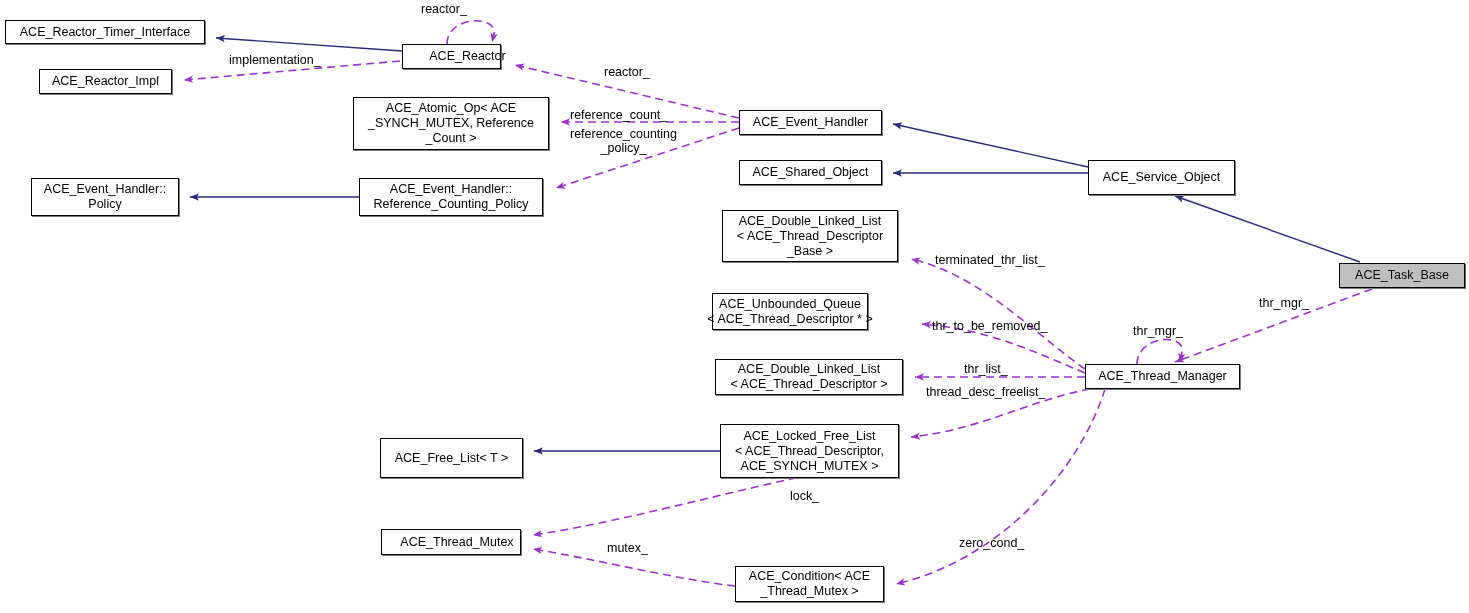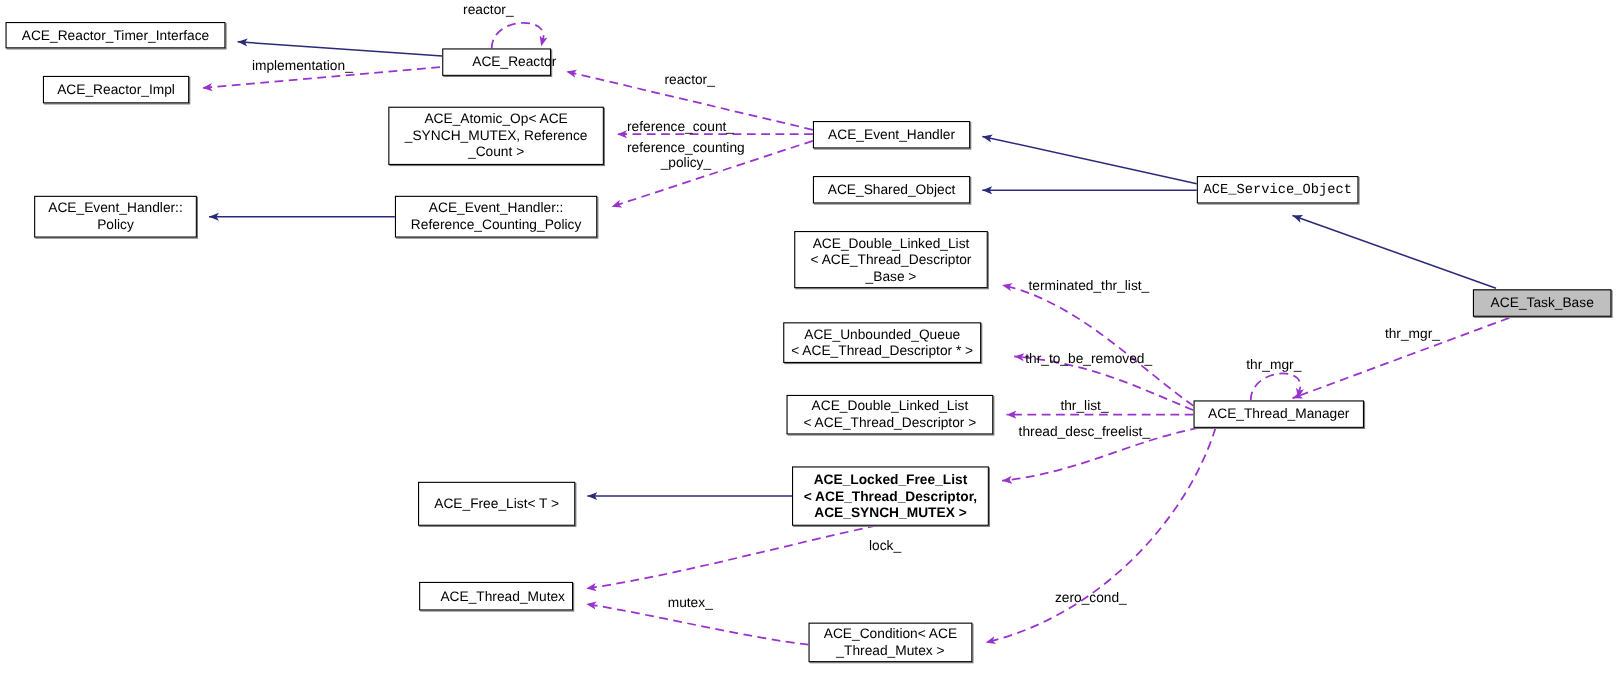--- a/index.html
+++ b/index.html
@@ -109,37 +109,37 @@
   <div class="uml-node" style="left:31px;top:178px;width:148px;height:38px;">ACE_Event_Handler::
 Policy</div>
 
   <div class="uml-node" style="left:359px;top:178px;width:184px;height:38px;">ACE_Event_Handler::
 Reference_Counting_Policy</div>
 
   <div class="uml-node" style="left:739px;top:110px;width:143px;height:25px;">ACE_Event_Handler</div>
 
   <div class="uml-node" style="left:739px;top:160px;width:143px;height:25px;">ACE_Shared_Object</div>
 
-  <div class="uml-node" style="left:1088px;top:160px;width:147px;height:25px;font-family:Liberation Mono, monospace;">ACE_Service_Object</div>
+  <div class="uml-node" style="left:1088px;top:160px;width:147px;height:35px;">ACE_Service_Object</div>
 
   <div class="uml-node highlight" style="left:1339px;top:263px;width:126px;height:25px;">ACE_Task_Base</div>
 
   <div class="uml-node" style="left:722px;top:210px;width:176px;height:52px;">ACE_Double_Linked_List
 &lt; ACE_Thread_Descriptor
 _Base &gt;</div>
 
-  <div class="uml-node" style="left:712px;top:293px;width:180px;height:37px;">ACE_Unbounded_Queue
+  <div class="uml-node" style="left:712px;top:293px;width:156px;height:37px;">ACE_Unbounded_Queue
 &lt; ACE_Thread_Descriptor * &gt;</div>
 
   <div class="uml-node" style="left:715px;top:359px;width:188px;height:36px;">ACE_Double_Linked_List
 &lt; ACE_Thread_Descriptor &gt;</div>
 
   <div class="uml-node" style="left:1085px;top:364px;width:155px;height:25px;">ACE_Thread_Manager</div>
 
-  <div class="uml-node" style="left:720px;top:424px;width:179px;height:54px;font-weight:bold;">ACE_Locked_Free_List
+  <div class="uml-node" style="left:720px;top:424px;width:179px;height:54px;">ACE_Locked_Free_List
 &lt; ACE_Thread_Descriptor,
 ACE_SYNCH_MUTEX &gt;</div>
 
   <div class="uml-node" style="left:380px;top:438px;width:143px;height:40px;">ACE_Free_List&lt; T &gt;</div>
 
   <div class="uml-node" style="left:381px;top:529px;width:140px;height:26px;padding-left:12px;">ACE_Thread_Mutex</div>
 
   <div class="uml-node" style="left:735px;top:566px;width:149px;height:36px;">ACE_Condition&lt; ACE
 _Thread_Mutex &gt;</div>
 

